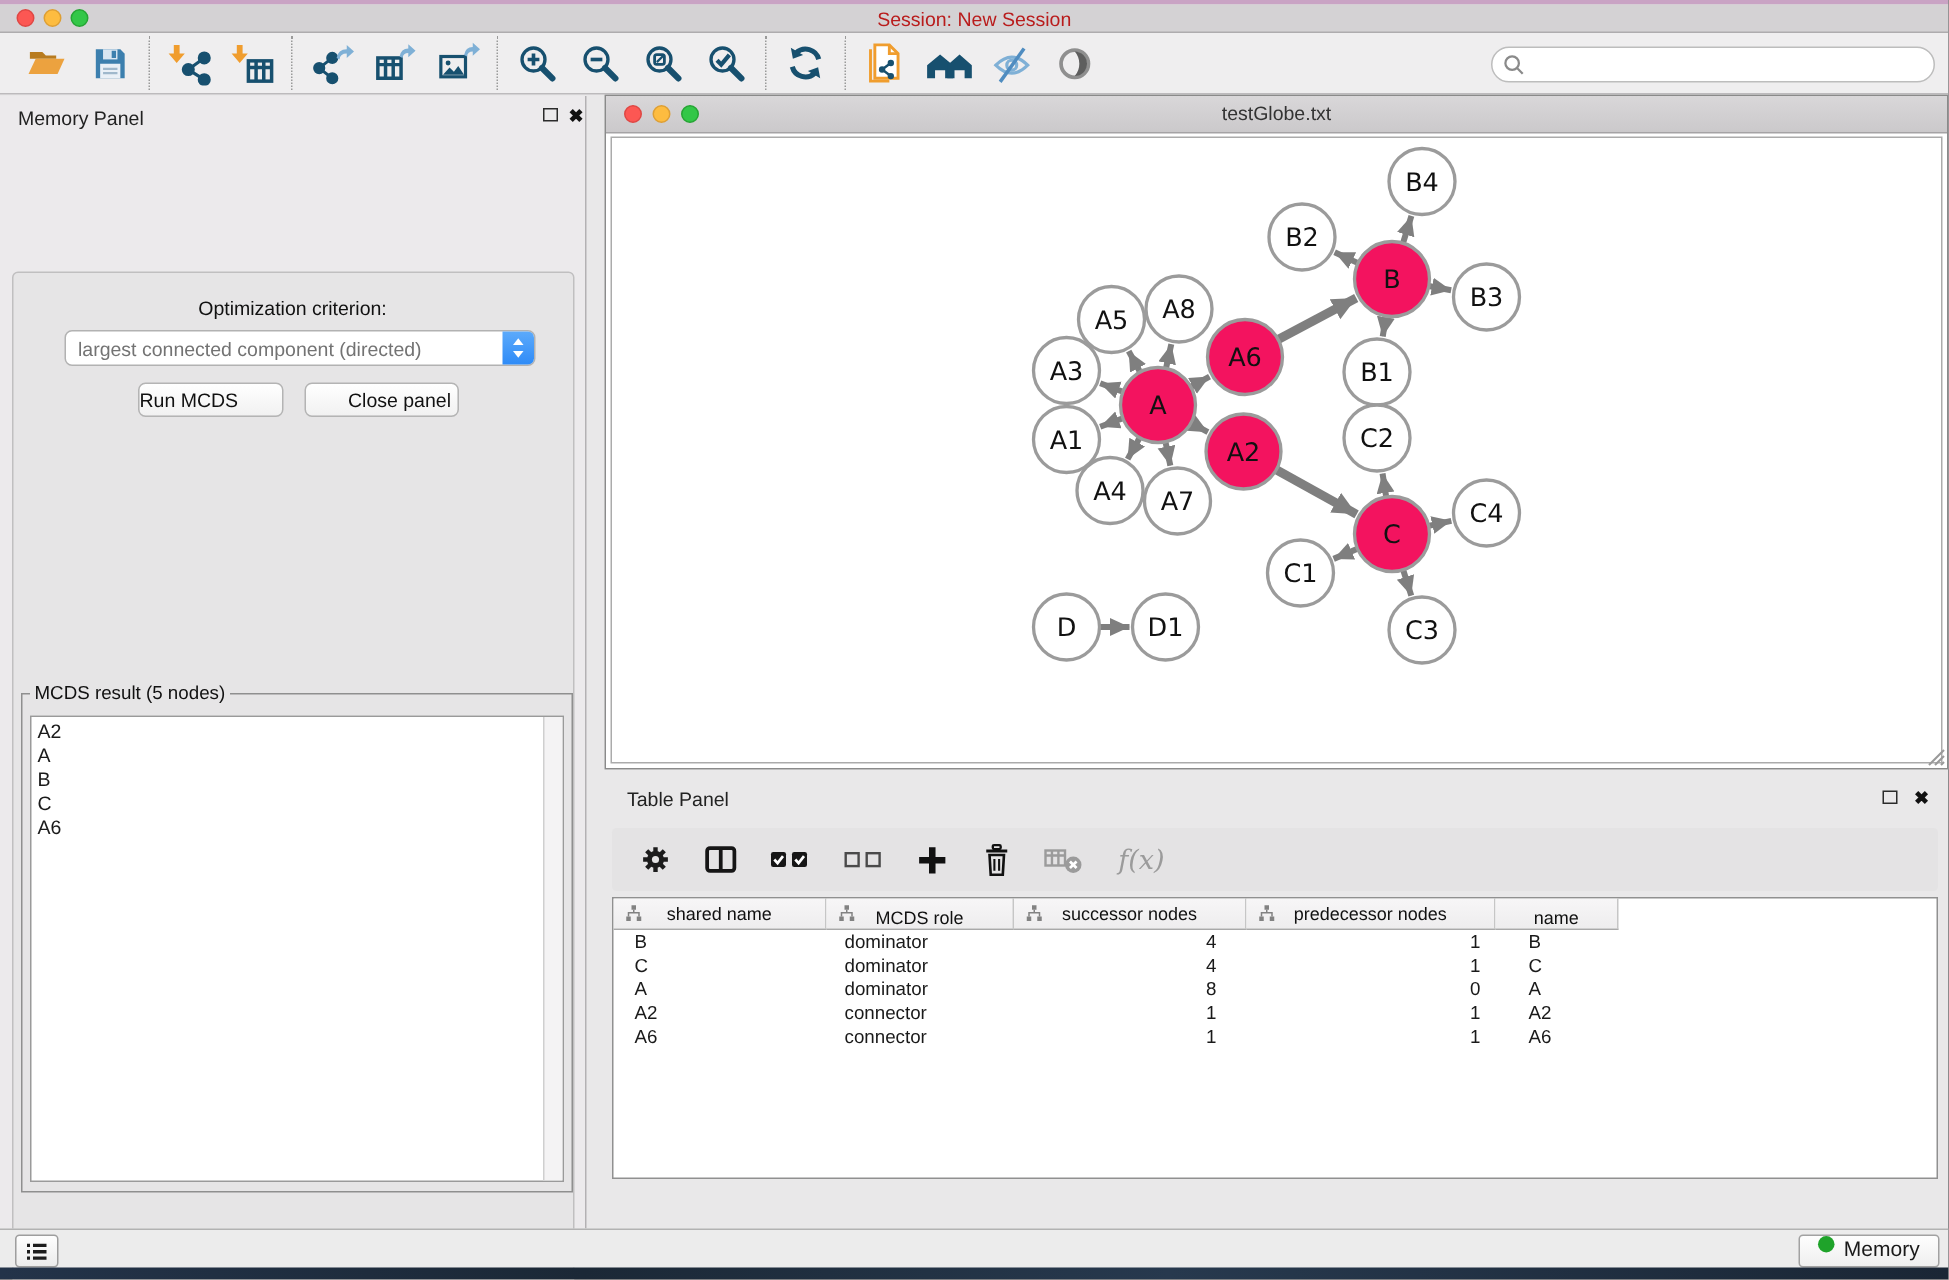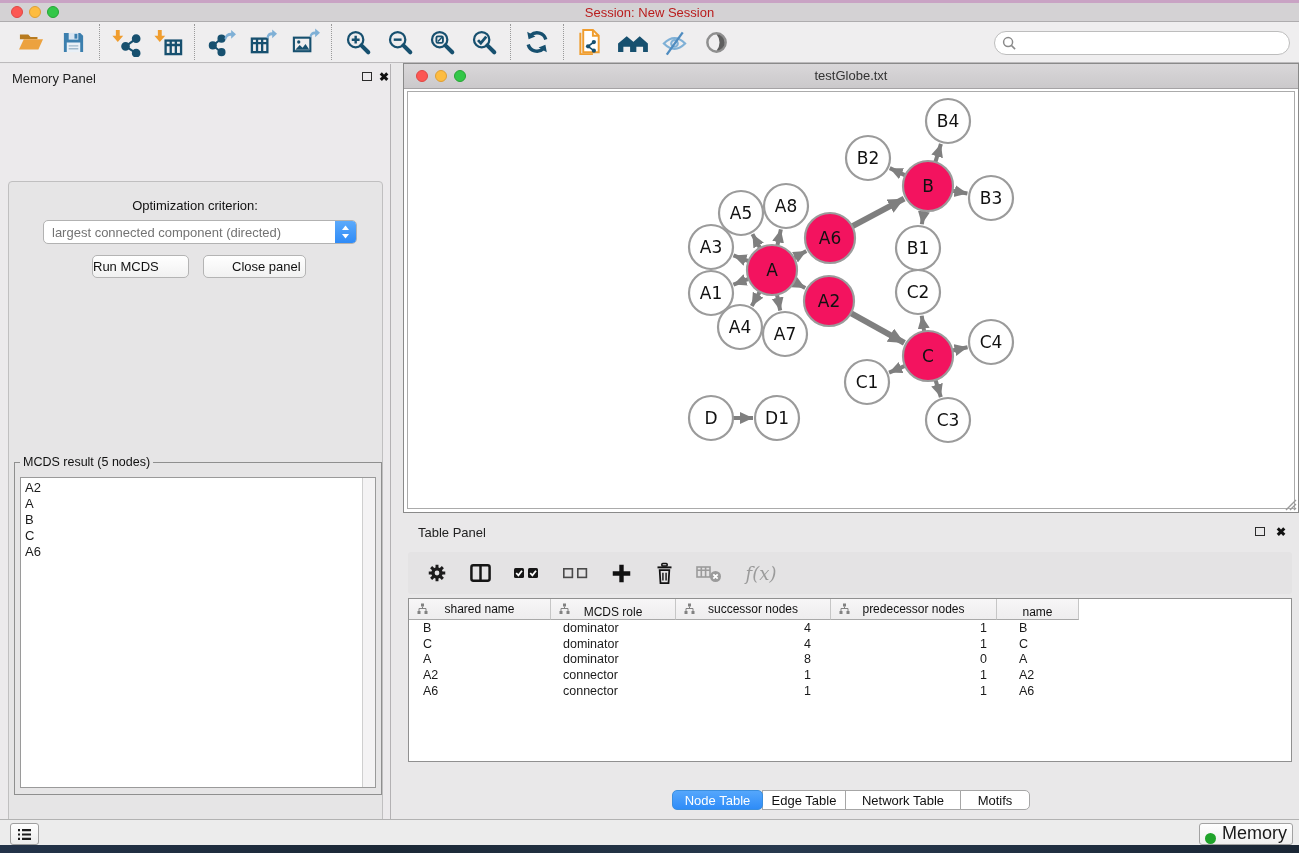--- a/index.html
+++ b/index.html
@@ -63,37 +63,37 @@
   .net-lights{position:absolute;left:12px;top:6px;display:flex;gap:7px;}
   .canvas-frame{position:absolute;left:3px;top:27px;right:3px;bottom:3px;border:1px solid #ababab;background:#fff;}
   .canvas-frame svg{display:block;}
   .resize-grip{position:absolute;right:1px;bottom:1px;}
   
   .table-panel{position:absolute;left:405px;top:520px;right:0;height:299px;}
   .tp-toolbar{position:absolute;left:3px;right:7px;top:32px;height:42px;background:#e4e3e4;border-radius:3px;
            display:flex;align-items:center;gap:17px;padding-left:16px;box-sizing:border-box;}
   .tp-btn{display:flex;align-items:center;justify-content:center;width:26px;height:28px;}
   .fx{font-family:"DejaVu Serif",serif;font-style:italic;font-size:18px;color:#9b9b9b;}
-  .data-table{position:absolute;left:3px;right:7px;top:78px;height:164px;background:#fff;border:1px solid #909090;
+  .data-table{position:absolute;left:3px;right:7px;top:78px;height:188px;background:#fff;border:1px solid #909090;
            box-sizing:border-box;overflow:hidden;}
   .thead{display:flex;height:21px;}
   .th{position:relative;background:linear-gradient(#f7f6f7,#eeedee);border-right:1px solid #c6c6c6;
            border-bottom:1px solid #a9a9a9;box-sizing:border-box;font-size:12px;color:#111;
            display:flex;align-items:center;justify-content:center;}
   .th .tree{position:absolute;left:8px;top:4px;}
   .trow{display:flex;height:15.7px;font-size:12.5px;align-items:center;}
   .td{box-sizing:border-box;white-space:nowrap;overflow:hidden;}
   .bottom-tabs{position:absolute;left:267px;top:270px;}
   .bottom-tabs .seg-tab{box-sizing:border-box;text-align:center;padding:0;}
   
   .statusbar{position:absolute;left:0;top:819px;width:100%;height:26px;background:#ececec;border-top:1px solid #b2b2b2;box-sizing:border-box;}
   .list-btn{position:absolute;left:10px;top:3px;width:27px;height:20px;background:linear-gradient(#fefefe,#ececec);
            border:1px solid #9e9e9e;border-radius:3px;display:flex;align-items:center;justify-content:center;}
   .memory-btn{position:absolute;right:6px;top:3px;width:92px;height:20px;background:linear-gradient(#fefefe,#efefef);
-           border:1px solid #a2a2a2;border-radius:3px;display:flex;align-items:flex-end;justify-content:center;gap:6px;font-size:18px;}
+           border:1px solid #a2a2a2;border-radius:3px;display:flex;align-items:flex-start;justify-content:center;gap:6px;font-size:14px;}
   .memory-dot{width:11px;height:11px;border-radius:50%;background:#1fa32a;}
   .bottom-strip{position:absolute;left:0;top:845px;width:100%;height:8px;
            background:linear-gradient(90deg,#233349,#1b2836 30%,#27394e 60%,#1a2635);}
 </style>
 </head>
 <body>
 
 <div class="screen">
 
   <div class="top-strip"></div>
@@ -554,26 +554,20 @@
           <div class="trow">
             <div class="td" style="width: 142px; text-align: left; padding-left: 14px; padding-right: 0px;">A6</div>
             <div class="td" style="width: 125px; text-align: left; padding-left: 12px; padding-right: 0px;">connector</div>
             <div class="td" style="width: 155px; text-align: right; padding-left: 0px; padding-right: 20px;">1</div>
             <div class="td" style="width: 166px; text-align: right; padding-left: 0px; padding-right: 10px;">1</div>
             <div class="td" style="width: 82px; text-align: left; padding-left: 22px; padding-right: 0px;">A6</div>
           </div>
         </div>
     </div>
 
-    <div class="seg-tabs bottom-tabs">
-        <div class="seg-tab active" style="width: 91px;">Node Table</div>
-        <div class="seg-tab" style="width: 84px;">Edge Table</div>
-        <div class="seg-tab" style="width: 116px;">Network Table</div>
-        <div class="seg-tab" style="width: 70px;">Motifs</div>
-      </div>
   </div>
 
   <div class="statusbar">
     <div class="list-btn">
       <svg width="15" height="13" viewBox="0 0 15 13">
         <path d="M1 2.2h2M5 2.2h9M1 6.5h2M5 6.5h9M1 10.8h2M5 10.8h9" stroke="#1c1c1c" stroke-width="2.2"></path>
       </svg>
     </div>
     <div class="memory-btn">
       <span class="memory-dot"></span>

